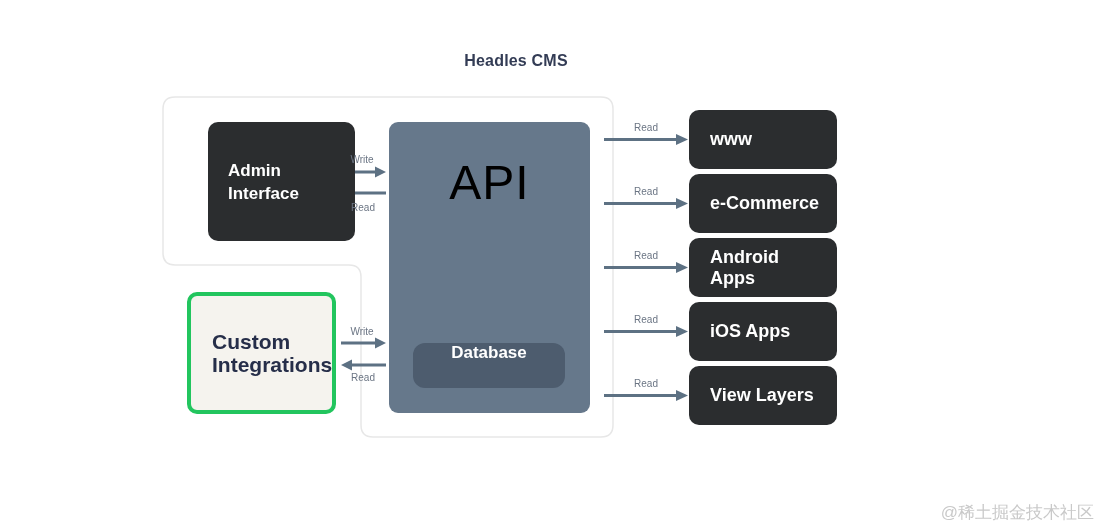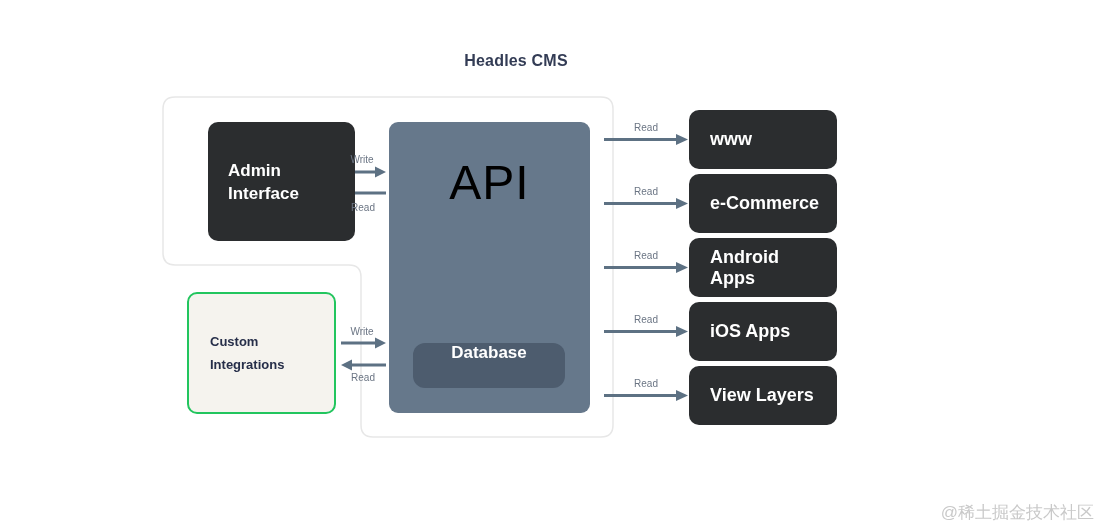--- a/index.html
+++ b/index.html
@@ -45,23 +45,23 @@
   .node-admin {
     left: 188px; top: 122px; width: 147px; height: 119px;
     padding-left: 20px; padding-right: 14px;
     font-size: 17px; font-weight: 600; line-height: 23px; margin-left: 20px;
   }
 
   .node-custom {
     left: 187px; top: 292px; width: 149px; height: 122px;
     padding-left: 21px; padding-right: 14px;
     background: #f5f3ee;
-    border: 2px solid #22c55e;
+    border: 4px solid #22c55e;
     color: #262e49;
-    font-size: 13px; font-weight: 700; line-height: 23px;
+    font-size: 21px; font-weight: 700; line-height: 23px;
   }
 
   .node-api {
     left: 389px; top: 122px; width: 201px; height: 291px;
     background: #66788b;
     border-radius: 9px;
   }
 
   .api-label {
     position: absolute;

